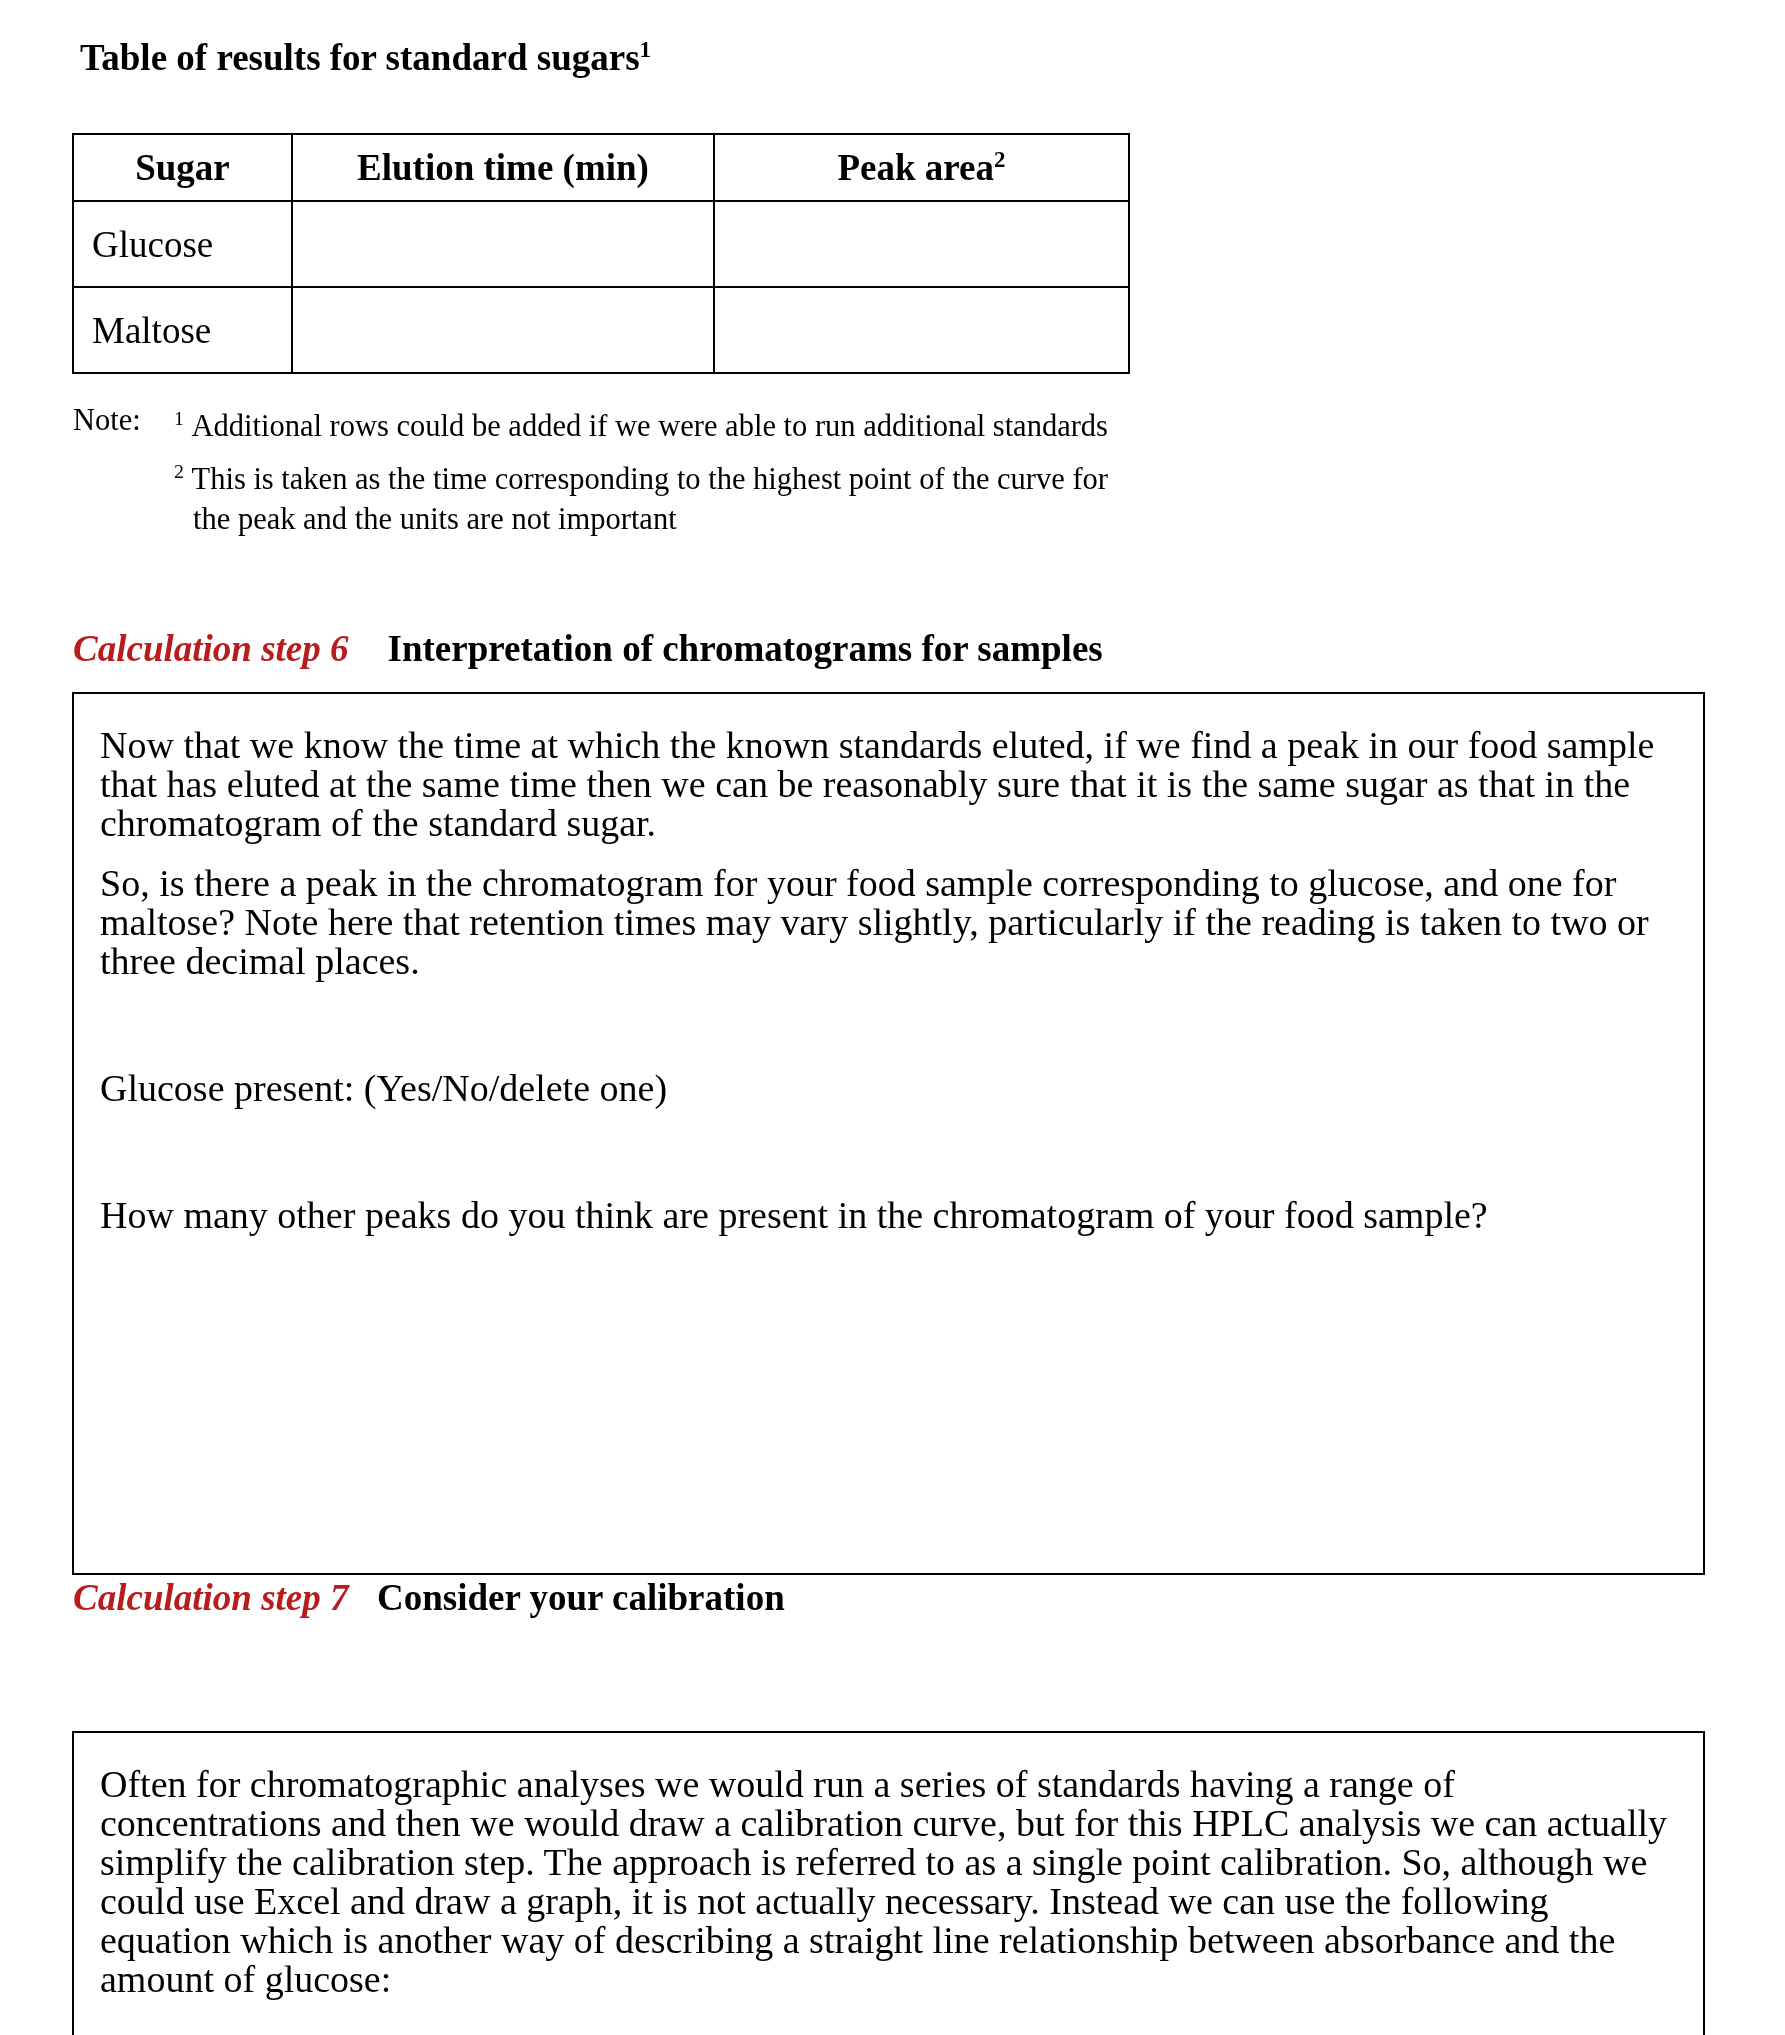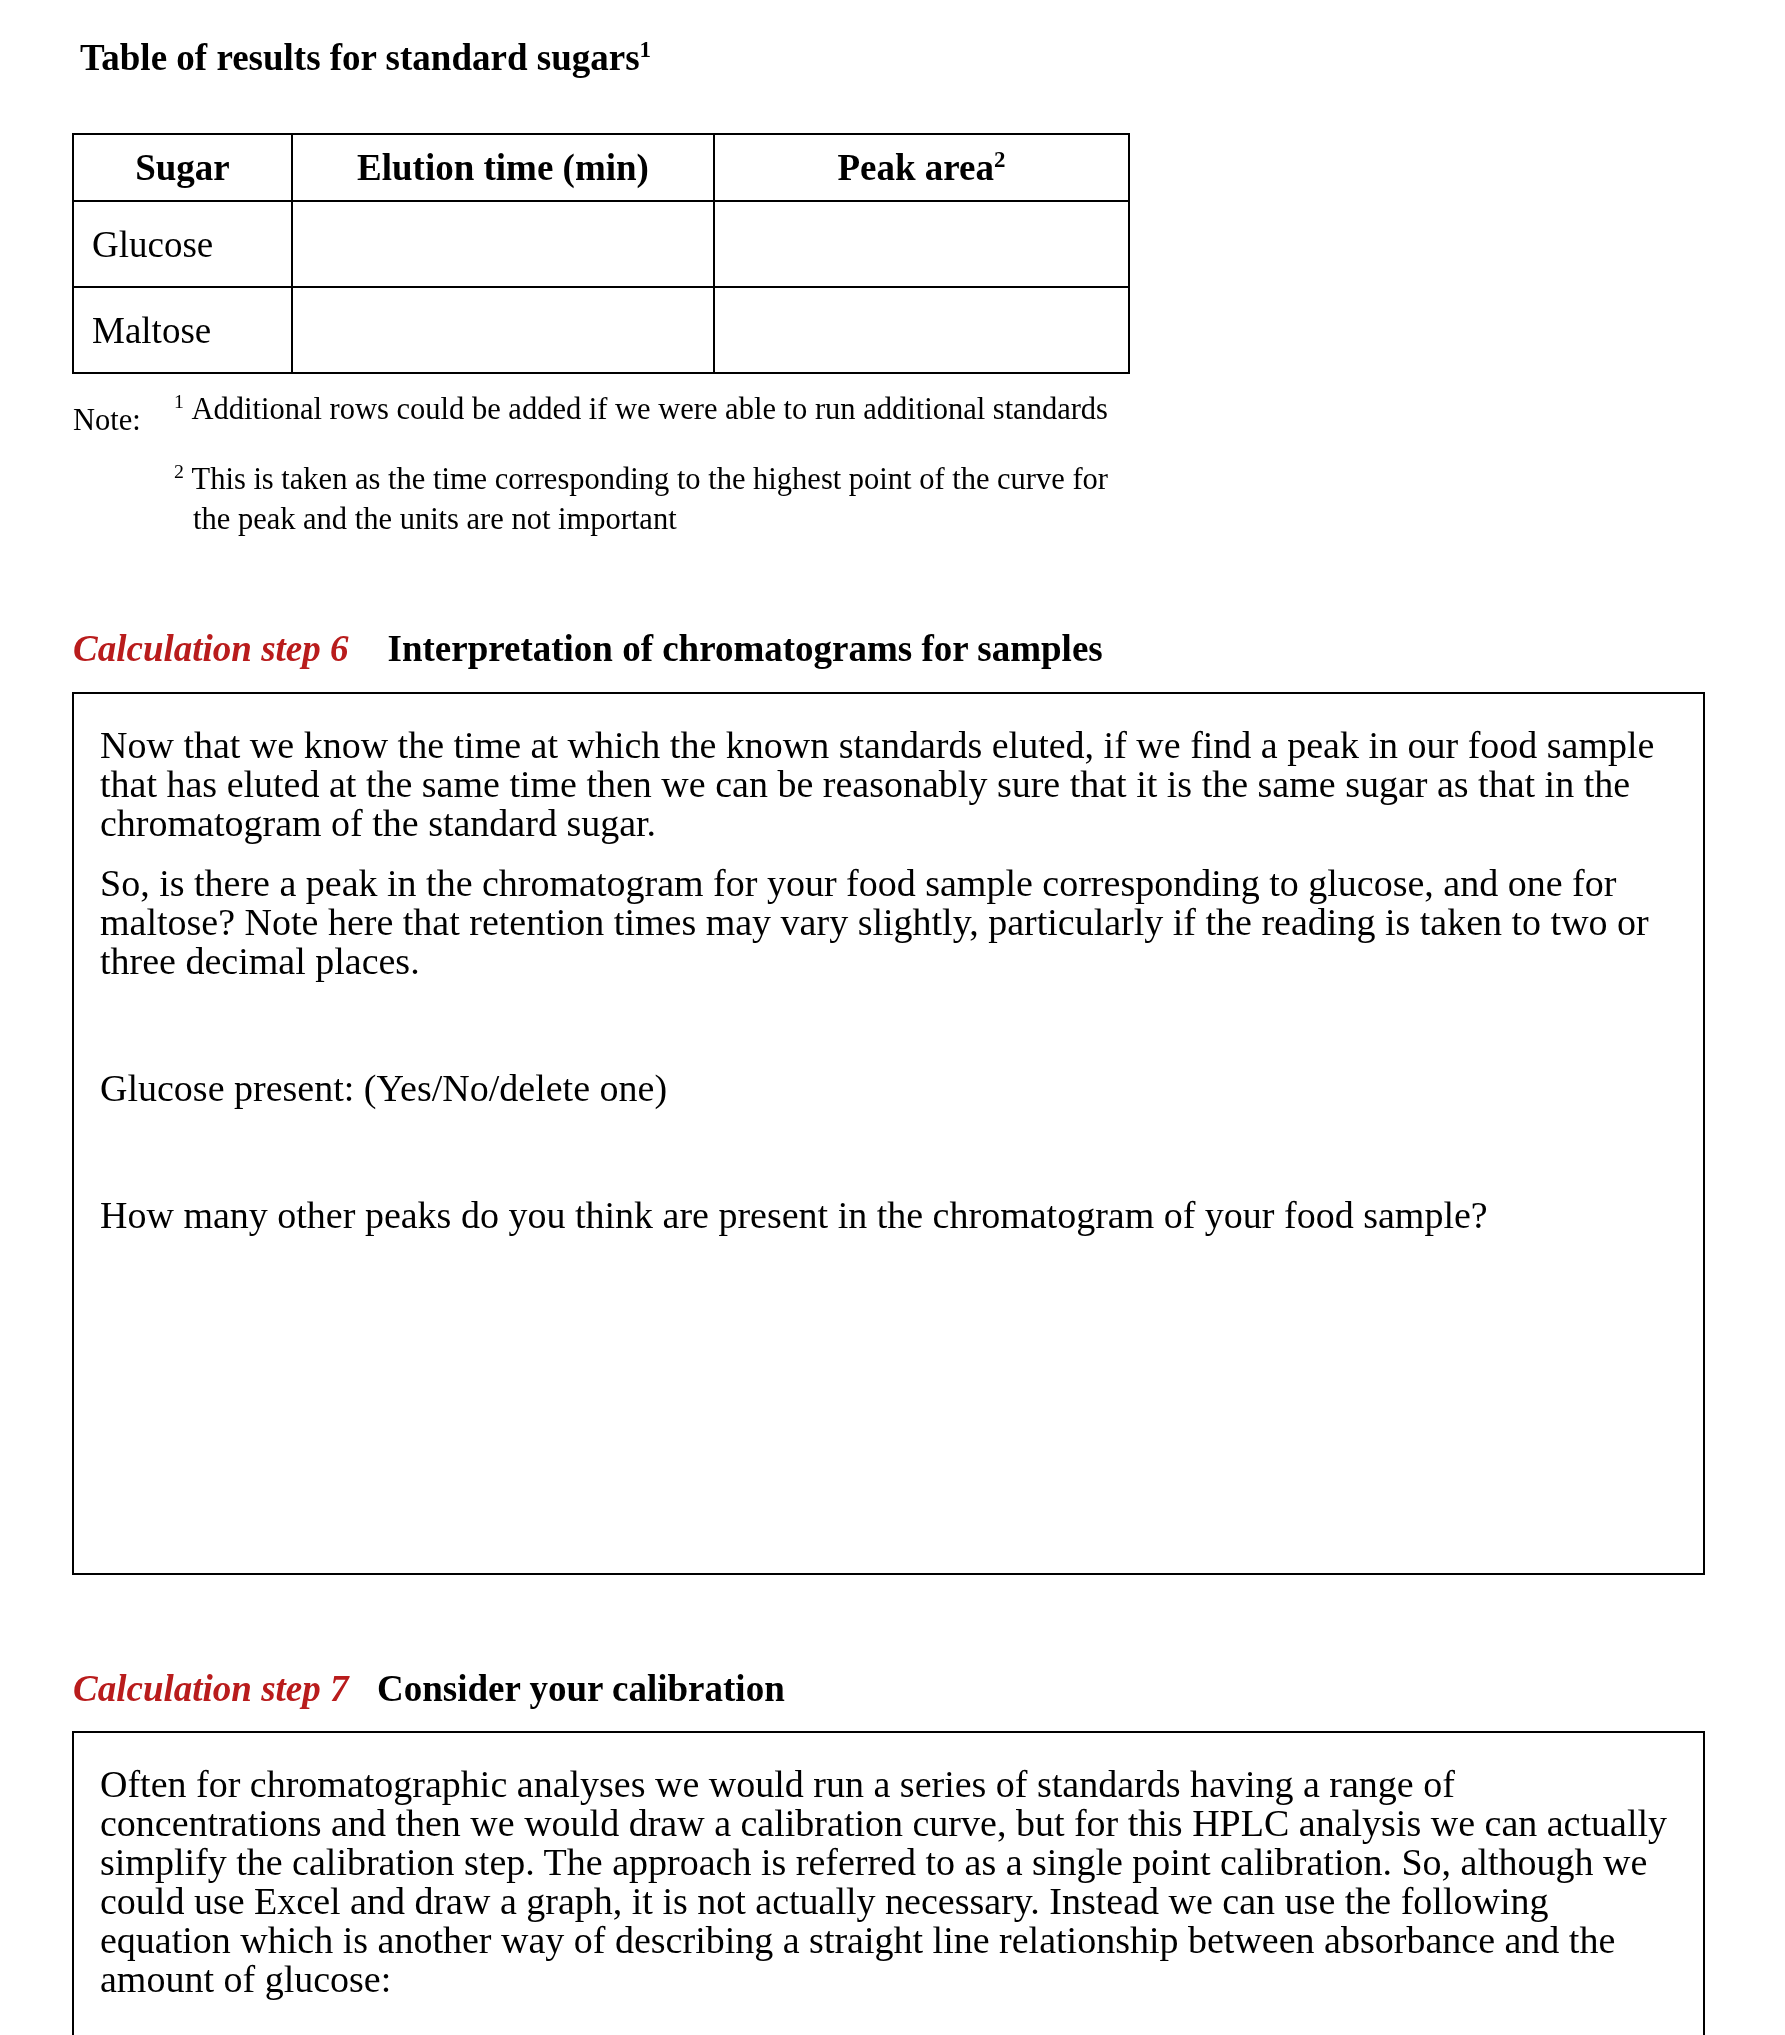--- a/index.html
+++ b/index.html
@@ -49,36 +49,36 @@
   </tr>
   <tr class="datarow">
     <td class="sugar">Maltose</td>
     <td></td>
     <td></td>
   </tr>
 </tbody>
   </table>
 
 <div class="abs note" style="left:73px; top:405px;text-align:right;">Note:</div>
-<div class="abs note" style="left:174px; top:394px;"><sup>1</sup>&nbsp;<span>Additional rows could be added if we were able to run additional standards</span></div>
+<div class="abs note" style="left:174px; top:411px;"><sup>1</sup>&nbsp;<span>Additional rows could be added if we were able to run additional standards</span></div>
 <div class="abs note" style="left:174px; top:464px;"><sup>2</sup>&nbsp;<span>This is taken as the time corresponding to the highest point of the curve for</span></div>
 <div class="abs note" style="left:193px; top:504px;">the peak and the units are not important</div>
 
 <div class="abs step-head" style="top:627px;">
   <span class="step-label">Calculation step 6</span><span class="step-title">Interpretation of chromatograms for samples</span>
 </div>
 
 <div class="box box-6">
   <p>Now that we know the time at which the known standards eluted, if we find a peak in our food sample that has eluted at the same time then we can be reasonably sure that it is the same sugar as that in the chromatogram of the standard sugar.</p>
   <p style="margin-top:20.4px;">So, is there a peak in the chromatogram for your food sample corresponding to glucose, and one for maltose? Note here that retention times may vary slightly, particularly if the reading is taken to two or three decimal places.</p>
   <p style="margin-top:88px;">Glucose present: (Yes/No/delete one)</p>
   <p style="margin-top:88px;">How many other peaks do you think are present in the chromatogram of your food sample?</p>
 </div>
 
-<div class="abs step-head" style="top:1667px;">
+<div class="abs step-head" style="top:1576px;">
   <span class="step-label" style="margin-right:28.5px;">Calculation step 7</span><span class="step-title">Consider your calibration</span>
 </div>
 
 <div class="box box-7">
   <p>Often for chromatographic analyses we would run a series of standards having a range of concentrations and then we would draw a calibration curve, but for this HPLC analysis we can actually simplify the calibration step. The approach is referred to as a single point calibration. So, although we could use Excel and draw a graph, it is not actually necessary. Instead we can use the following equation which is another way of describing a straight line relationship between absorbance and the amount of glucose:</p>
 
 </div>
 
 
 </body></html>

